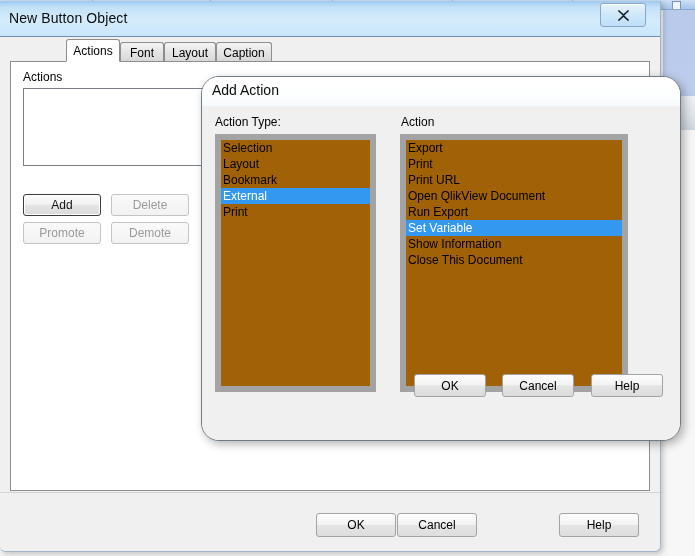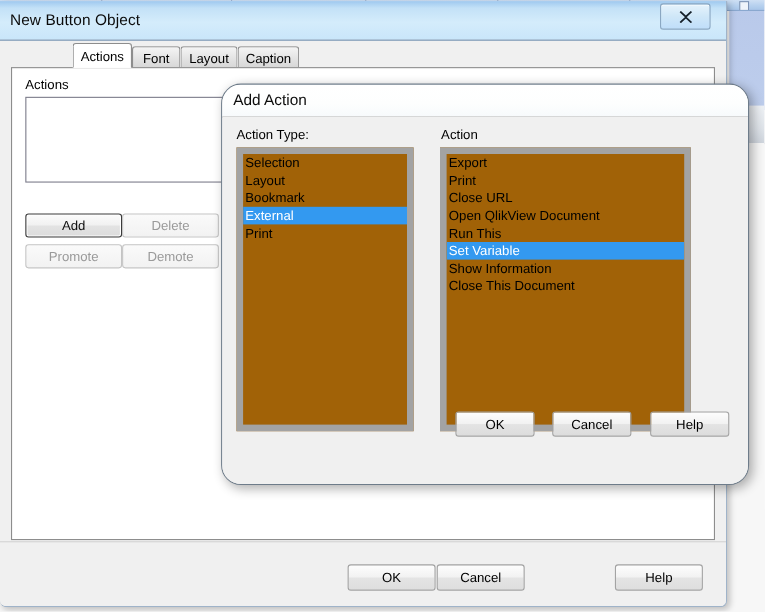--- a/index.html
+++ b/index.html
@@ -49,21 +49,21 @@
     display:flex;align-items:center;justify-content:center;cursor:pointer;
     font-size:12px;color:#000;box-sizing:border-box;}
   .tab.active{background:#fff;top:-3px;height:23px;z-index:5;
     border-bottom:1px solid #fff;font-weight:normal;}
   
   #tabpage{position:absolute;left:10px;top:60px;width:640px;height:430px;
     background:#fff;border:1px solid #8d8d8d;box-sizing:border-box;}
   #grp-actions-label{position:absolute;left:12px;top:8px;font-size:12px;}
   #actions-list{position:absolute;left:12px;top:26px;width:600px;height:78px;
     background:#fff;border:1px solid #7c7c8a;box-sizing:border-box;}
-  .sq-btn{position:absolute;height:22px;width:88px;
+  .sq-btn{position:absolute;height:22px;width:78px;
     border:1px solid #a6a6a6;border-radius:3px;box-sizing:border-box;
     background:linear-gradient(180deg,#fcfcfc 0%,#f1f1f1 48%,#e3e3e3 52%,#dcdcdc 100%);
     display:flex;align-items:center;justify-content:center;font-size:12px;
     color:#111;cursor:pointer;}
   .sq-btn.disabled{color:#9a9a9a;cursor:default;
     background:linear-gradient(180deg,#fafafa 0%,#f2f2f2 100%);border-color:#c4c4c4;}
   .sq-btn.focus{border:1px solid #3c3c3c;box-shadow:inset 0 0 0 1px #fff;}
   #btn-bar{position:absolute;left:0;top:491px;width:660px;height:59px;
     background:#f0f0f0;border-top:1px solid #d4d4d4;}
   .mw-btn{position:absolute;top:20px;height:24px;width:80px;
@@ -212,23 +212,23 @@
       <div class="lb-item">Layout</div>
       <div class="lb-item">Bookmark</div>
       <div class="lb-item selected">External</div>
       <div class="lb-item">Print</div>
     </div>
 
     <div class="group-label" style="left:199px;top:9px;">Action</div>
     <div class="listbox" style="left:198px;top:28px;width:228px;height:258px;">
       <div class="lb-item">Export</div>
       <div class="lb-item">Print</div>
-      <div class="lb-item">Close URL</div>
+      <div class="lb-item">Print URL</div>
       <div class="lb-item">Open QlikView Document</div>
-      <div class="lb-item">Run This</div>
+      <div class="lb-item">Run Export</div>
       <div class="lb-item selected">Set Variable</div>
       <div class="lb-item">Show Information</div>
       <div class="lb-item">Close This Document</div>
     </div>
 
     <div class="aa-btn" style="left:212px;">
       <span>OK</span>
     </div>
     <div class="aa-btn" style="left:300px;">
       <span>Cancel</span>

